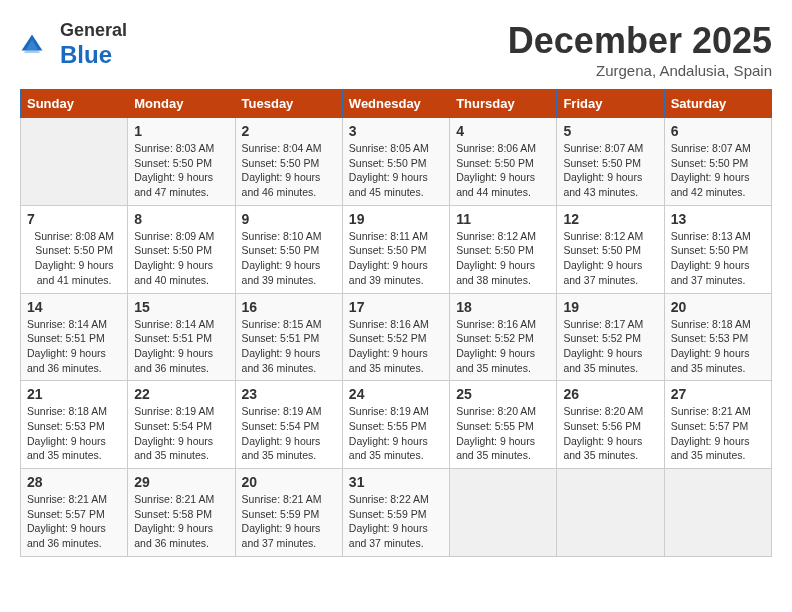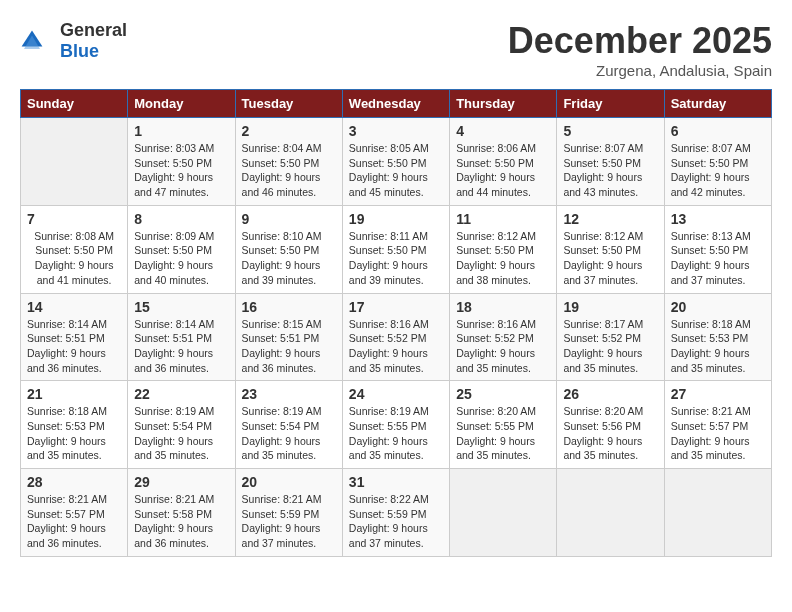--- a/index.html
+++ b/index.html
@@ -20,21 +20,21 @@
       display: flex;
       align-items: center;
       gap: 16px;
     }
     .logo-text-general {
       font-size: 18px;
       font-weight: bold;
       color: #333;
     }
     .logo-text-blue {
-      font-size: 18px;
+      font-size: 24px;
       font-weight: bold;
       color: #1a6abf;
     }
     .logo-icon {
       width: 24px;
       height: 24px;
     }
     .title-area {
       text-align: right;
     }
@@ -46,21 +46,21 @@
     .location-title {
       font-size: 15px;
       color: #555;
     }
     table {
       width: 100%;
       border-collapse: collapse;
       font-size: 11px;
     }
     thead tr th {
-      background-color: #7f1d1d;
+      background-color: #c2410c;
       color: #fff;
       text-align: left;
       padding: 6px 6px;
       font-size: 13px;
       font-weight: bold;
       border: 1px solid #2e6db4;
     }
     tbody tr td {
       vertical-align: top;
       padding: 5px 6px;

